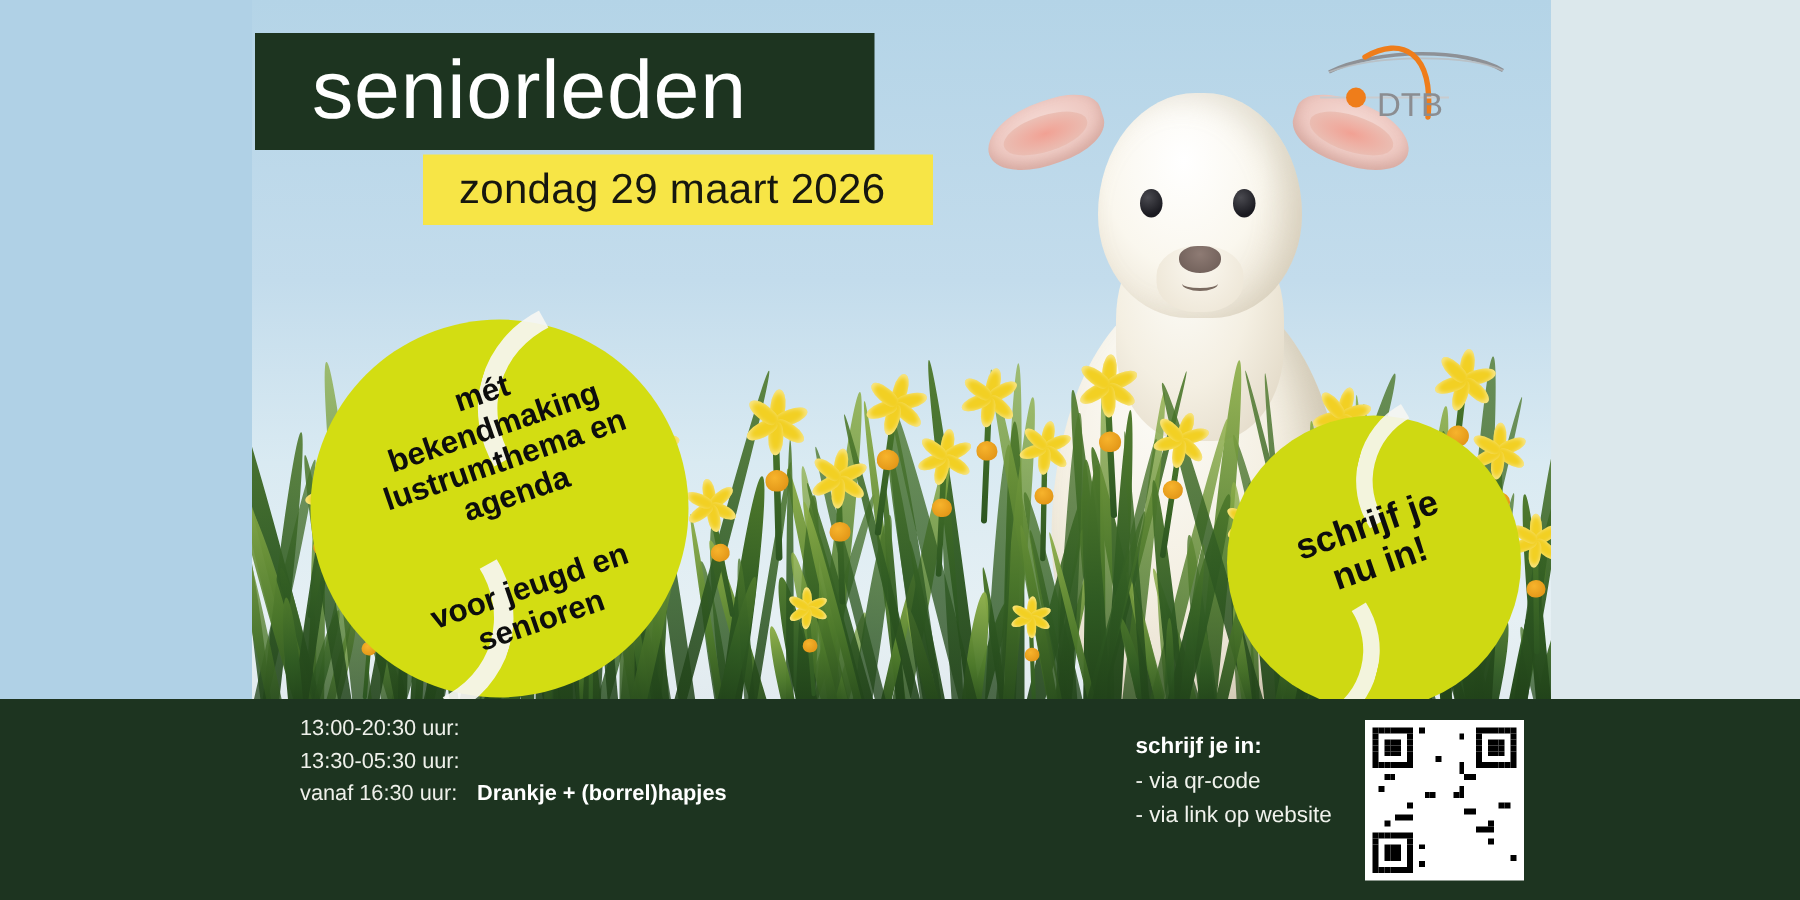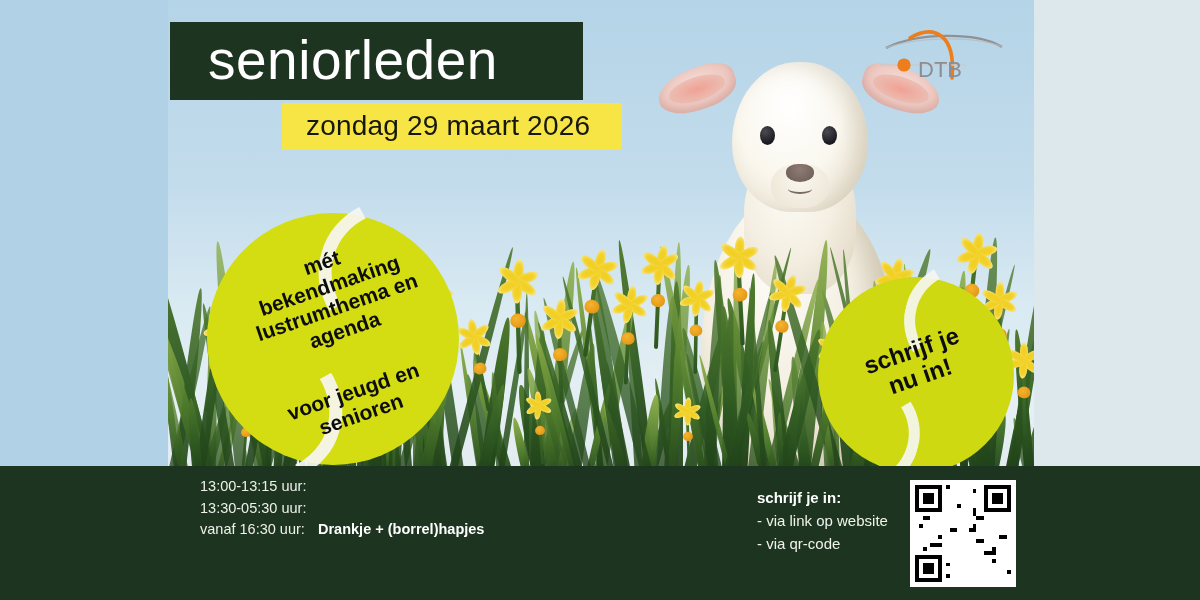--- a/index.html
+++ b/index.html
@@ -830,36 +830,36 @@
     <div class="disc"></div>
     <div class="cut-top"></div>
     <div class="cut-bot"></div>
     <div class="ball-text t1">schrijf je
 nu in!</div>
   </div>
 
   <div class="footer">
     <div class="schedule">
         <div class="sched-row">
-          <div class="sched-time">13:00-13:15 uur:</div>
+          <div class="sched-time">13:00-20:30 uur:</div>
         </div>
         <div class="sched-row">
           <div class="sched-time">13:30-05:30 uur:</div>
         </div>
         <div class="sched-row">
           <div class="sched-time">vanaf 16:30 uur:</div>
           <div class="sched-desc"><b>Drankje + (borrel)hapjes</b><i></i></div>
         </div>
       </div>
   </div>
 
   <div class="signup">
     <div class="hd">schrijf je in:</div>
+    <div>- via qr-code</div>
     <div>- via link op website</div>
-    <div>- via qr-code</div>
   </div>
 
   <div class="qr">
     <div class="qr-grid">
         <i></i>
         <i></i>
         <i></i>
         <i></i>
         <i></i>
         <i></i>

